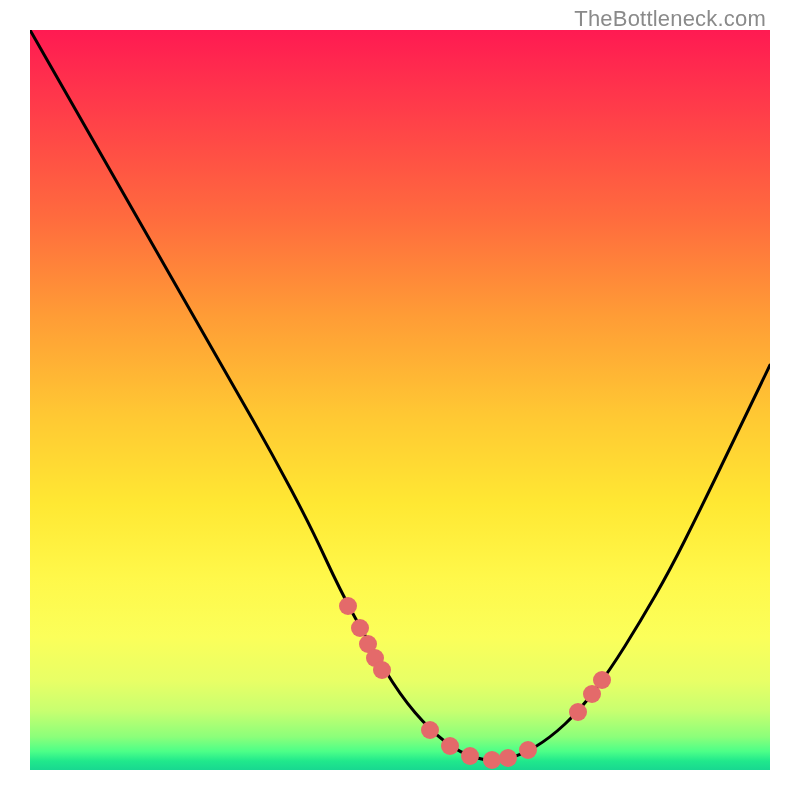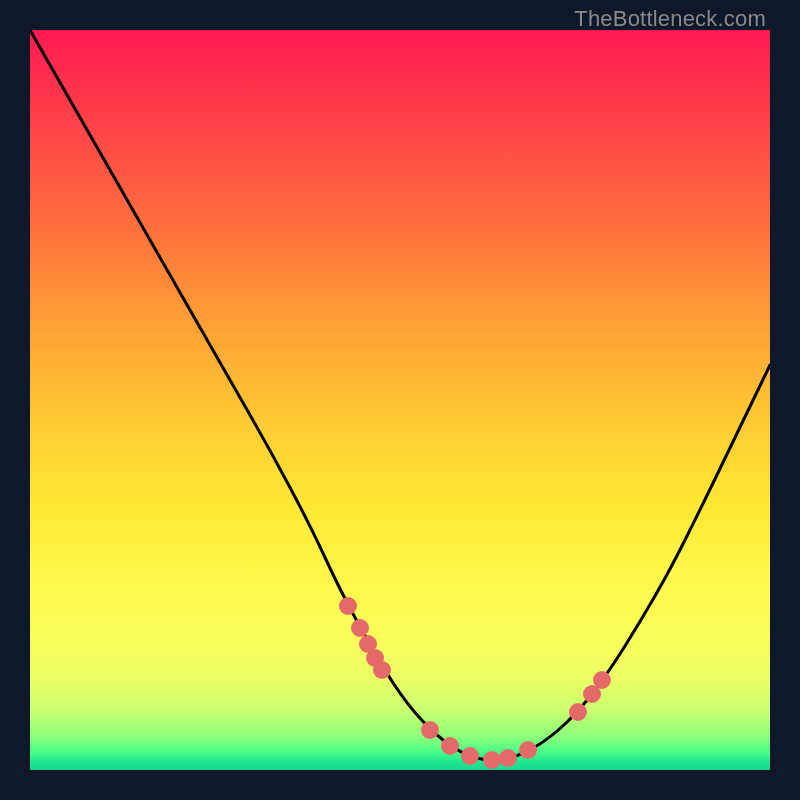--- a/index.html
+++ b/index.html
@@ -10,21 +10,21 @@
     background: #000;
     overflow: hidden;
     font-family: Arial, Helvetica, sans-serif;
   }
   .frame {
     position: absolute;
     left: 0;
     top: 0;
     width: 800px;
     height: 800px;
-    background: #0f172a;
+    background: #ffffff;
   }
   .plot {
     position: absolute;
     left: 30px;
     top: 30px;
     width: 740px;
     height: 740px;
     
     background: linear-gradient(to bottom,
       #ff1a52 0%,

